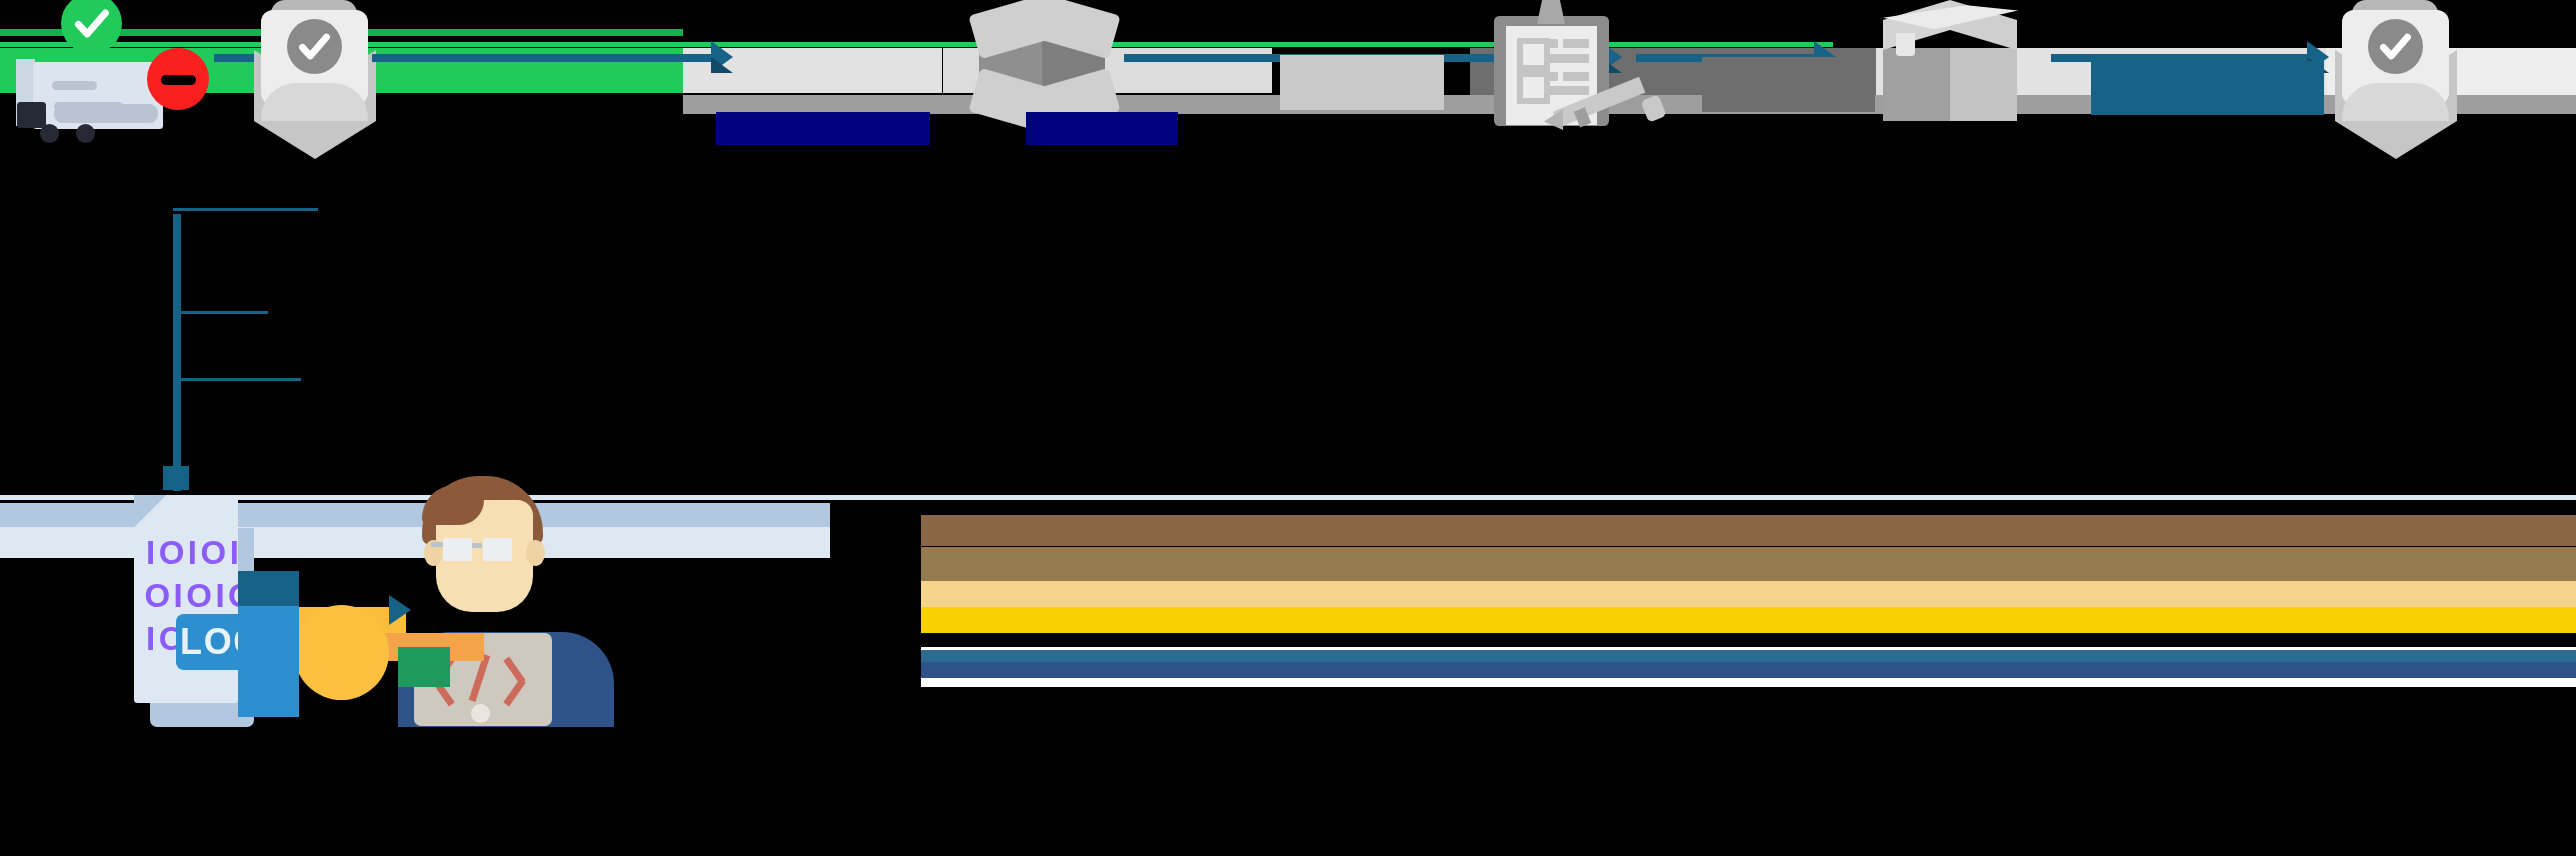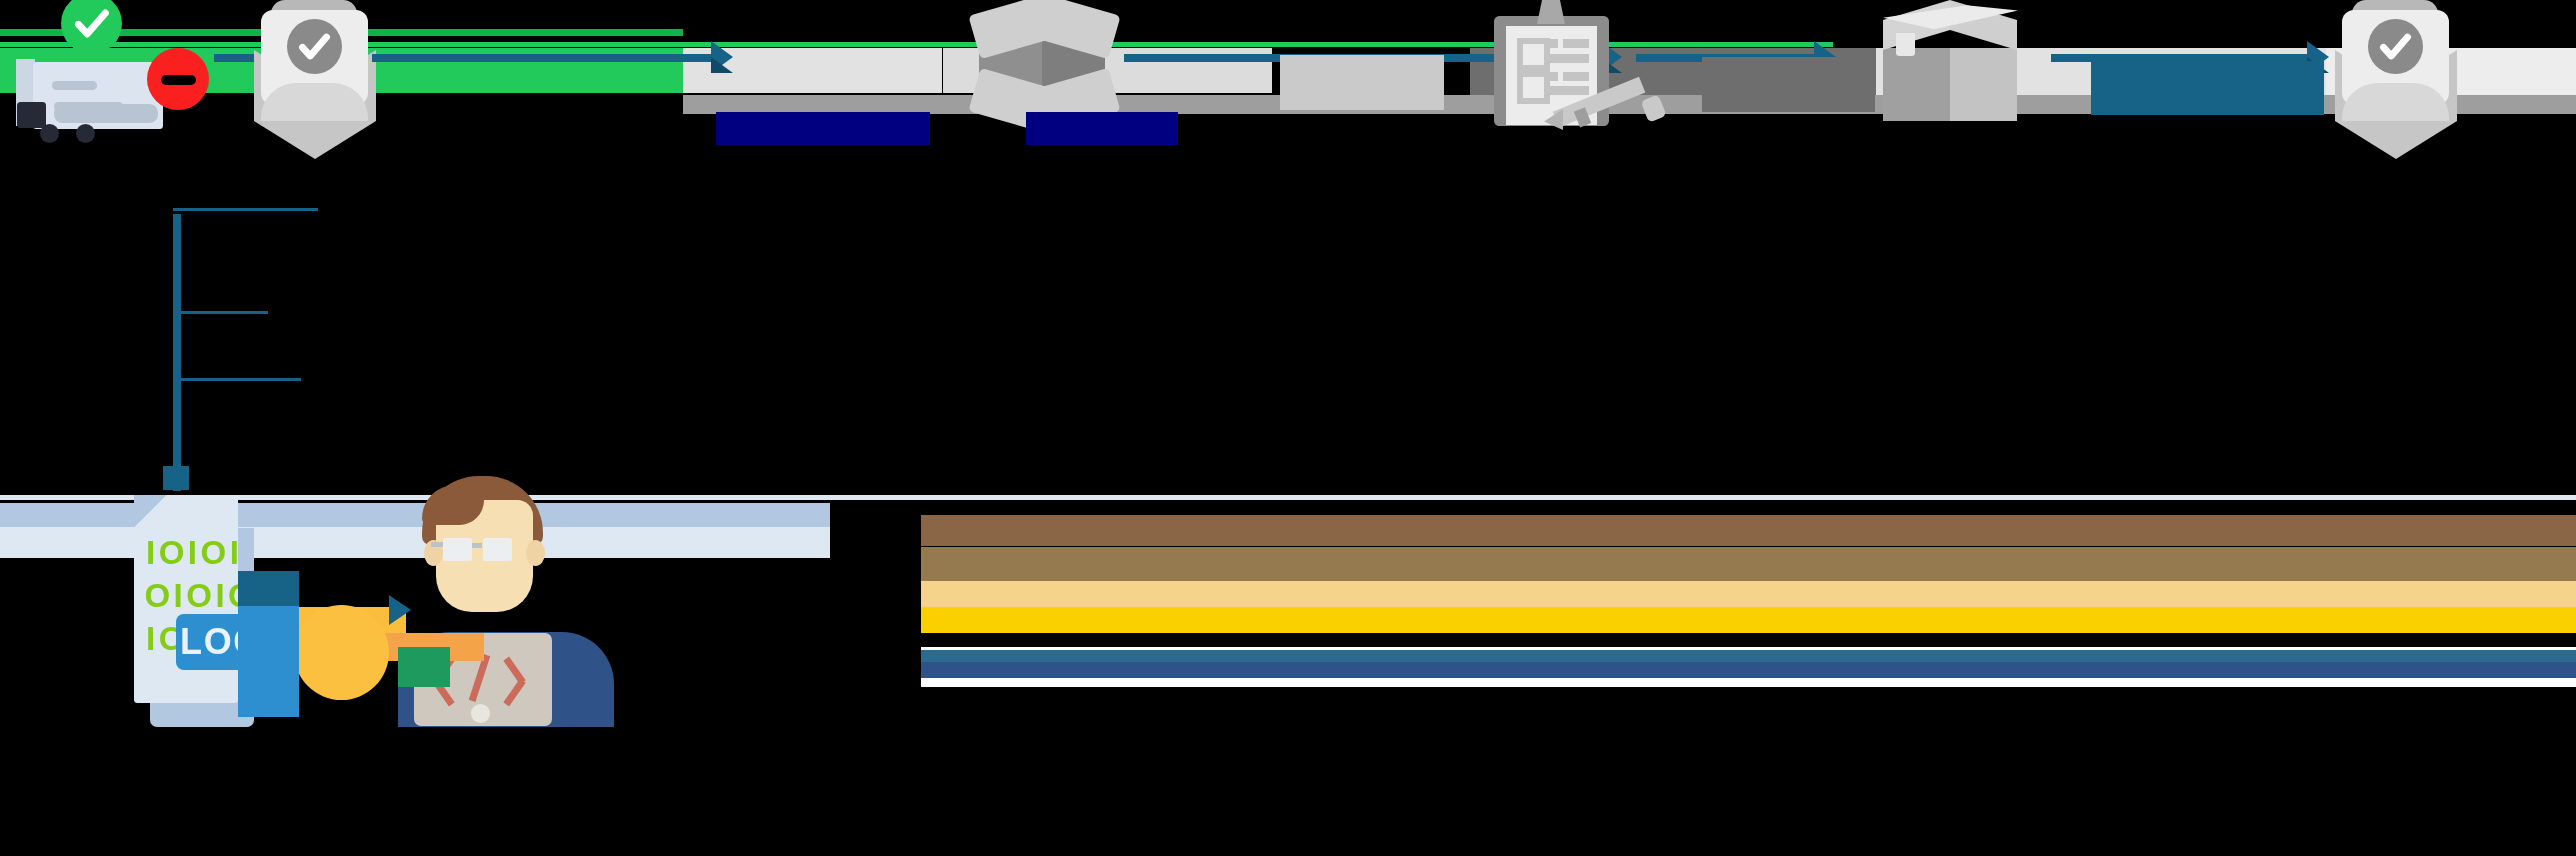--- a/index.html
+++ b/index.html
@@ -63,21 +63,21 @@
 
   
   .conn-v{position:absolute;background:#176287;width:7.8px;}
   .conn-h{position:absolute;background:#176287;height:2.6px;}
   .conn-cap{position:absolute;background:#176287;}
 
   
   .log-page{position:absolute;background:#dde8f3;border-radius:3.5px;}
   .log-fold{position:absolute;background:#b2c8e0;}
   .log-shadow{position:absolute;background:#b2c8e0;}
-  .log-bit{position:absolute;color:#84cc16;font-weight:bold;font-family:"Liberation Sans",sans-serif;}
+  .log-bit{position:absolute;color:#8b5cf6;font-weight:bold;font-family:"Liberation Sans",sans-serif;}
   .log-tag{position:absolute;background:#2d8fd0;border-radius:7.8px;color:#e8f2fa;font-weight:bold;display:flex;align-items:center;justify-content:center;letter-spacing:1.7px;}
 
   
   .dev-hair{position:absolute;background:#8a5a3b;}
   .dev-face{position:absolute;background:#f7dfb4;}
   .dev-ear{position:absolute;background:#f0d3a4;border-radius:50%;}
   .dev-glass{position:absolute;background:#eceff1;border-radius:2.6px;}
   .dev-bridge{position:absolute;background:#b9c3cc;}
   .dev-temple{position:absolute;background:#b9c3cc;}
   .dev-body{position:absolute;background:#2f5389;}

